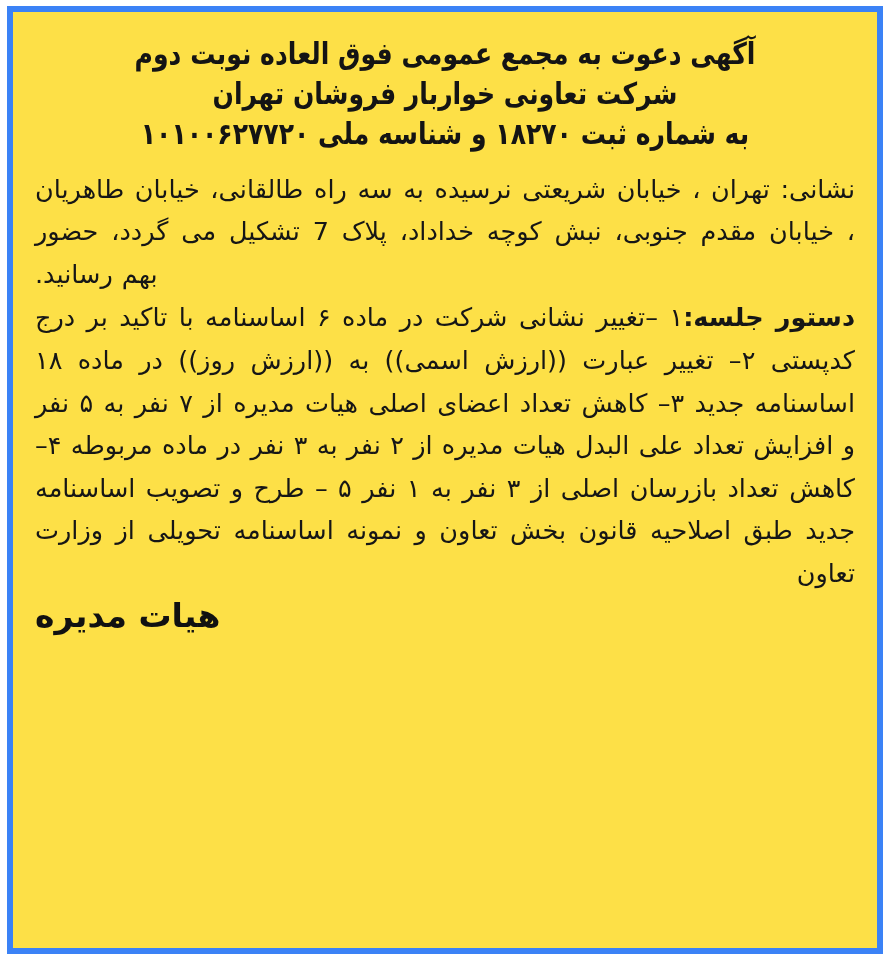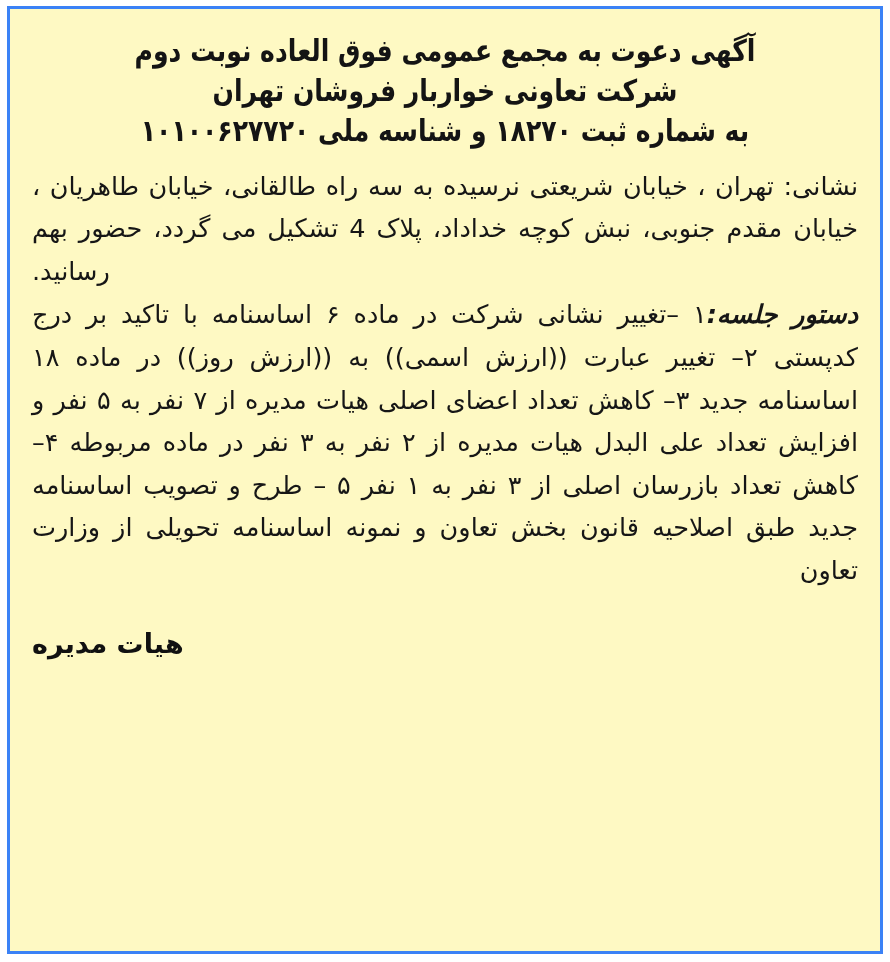--- a/index.html
+++ b/index.html
@@ -23,22 +23,22 @@
   }
 
   
   .ad-frame {
     position: absolute;
     left: 7px;
     top: 6px;
     right: 7px;
     bottom: 8px;
     box-sizing: border-box;
-    border: 3px solid #3b82f6;
-    background: #fef9c3;
+    border: 6px solid #3b82f6;
+    background: #fde047;
     padding-left: 39px;
   }
 
   .ad-inner {
     position: absolute;
     left: 0;
     top: 0;
     right: 0;
     bottom: 0;
     box-sizing: border-box;
@@ -87,38 +87,36 @@
     text-align-last: right;
   }
 
   .ad-body p.last-line-right {
     text-align-last: left;
   }
 
   .label-bold {
     font-weight: bold;
     letter-spacing: -0.5px;
-    font-style: italic;
   }
 
   
   .ad-signature {
     margin-top: 2px;
     text-align: left;
     direction: rtl;
   }
 
   .ad-signature .sig-text {
     display: inline-block;
-    font-size: 27px;
+    font-size: 33px;
     font-weight: bold;
     color: #111111;
     letter-spacing: -0.5px;
     float: left;
-    margin-top: 35px;
   }
 
   .clearfix::after {
     content: "";
     display: block;
     clear: both;
   }
 </style>
 </head>
 <body>
@@ -129,21 +127,21 @@
 
       <div class="ad-heading">
         <span class="head-line head-line-1">آگهی دعوت به مجمع عمومی فوق العاده نوبت دوم</span>
         <span class="head-line head-line-2">شرکت تعاونی خواربار فروشان تهران</span>
         <span class="head-line head-line-3">به شماره ثبت ۱۸۲۷۰ و شناسه ملی ۱۰۱۰۰۶۲۷۷۲۰</span>
       </div>
 
       <div class="ad-body">
 
 
-        <p class="last-line-right">نشانی: تهران ، خیابان شریعتی نرسیده به سه راه طالقانی، خیابان طاهریان ، خیابان مقدم جنوبی، نبش کوچه خداداد، پلاک 4 تشکیل می گردد، حضور بهم رسانید.</p>
+        <p class="last-line-right">نشانی: تهران ، خیابان شریعتی نرسیده به سه راه طالقانی، خیابان طاهریان ، خیابان مقدم جنوبی، نبش کوچه خداداد، پلاک 7 تشکیل می گردد، حضور بهم رسانید.</p>
 
         <p><span class="label-bold">دستور جلسه:</span><span>۱ –تغییر نشانی شرکت در ماده ۶ اساسنامه با تاکید بر درج کدپستی   ۲– تغییر عبارت ((ارزش اسمی)) به ((ارزش روز)) در ماده ۱۸  اساسنامه جدید ۳– کاهش تعداد اعضای اصلی هیات مدیره از ۷ نفر به ۵ نفر و افزایش تعداد علی البدل هیات مدیره از ۲ نفر به ۳ نفر در ماده مربوطه  ۴– کاهش تعداد بازرسان اصلی از ۳ نفر به ۱ نفر  ۵ – طرح و تصویب اساسنامه جدید طبق اصلاحیه قانون بخش تعاون و نمونه اساسنامه تحویلی از وزارت تعاون</span></p>
 
       </div>
 
       <div class="ad-signature clearfix">
         <span class="sig-text">هیات مدیره</span>
       </div>
 
     </div>

